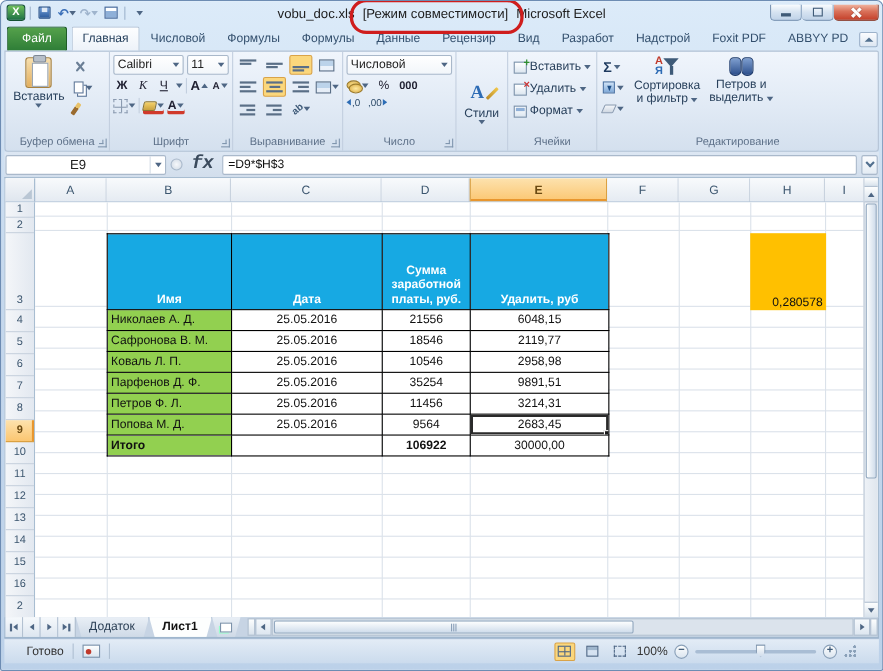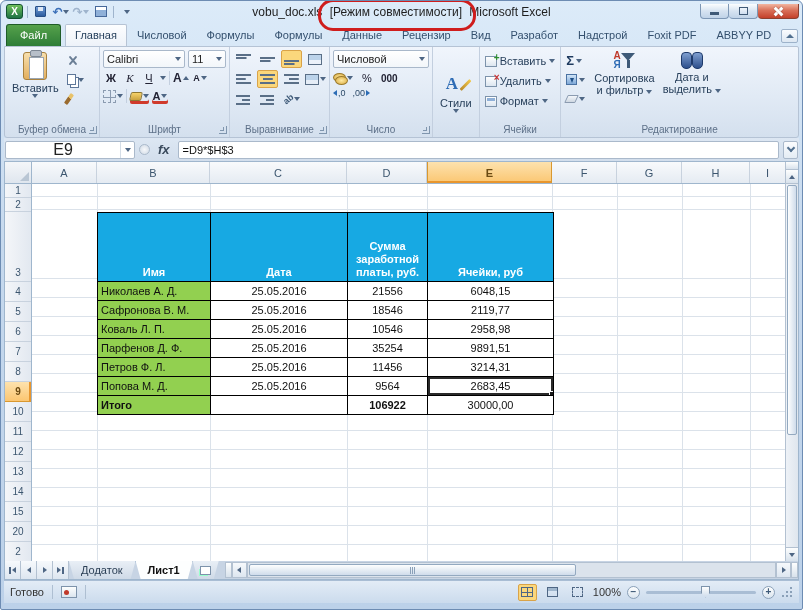--- a/index.html
+++ b/index.html
@@ -118,25 +118,25 @@
   .sort-ic .a{position:absolute;left:0;top:-1px;color:#c03a2b;font-weight:bold;font-size:10px}
   .sort-ic .ya{position:absolute;left:0;top:8px;color:#2e6cb5;font-weight:bold;font-size:10px}
   .sort-ic .fun{position:absolute;right:0;top:2px;width:0;height:0;border-left:7px solid transparent;border-right:7px solid transparent;border-top:8px solid #3e5a78}
   .sort-ic .stem{position:absolute;right:5px;top:9px;width:3px;height:8px;background:#3e5a78}
   .bino-ic{position:relative;width:24px;height:18px;margin-bottom:2px}
   .bino-ic::before,.bino-ic::after{content:"";position:absolute;top:1px;width:9px;height:15px;border-radius:4px 4px 5px 5px;
      background:linear-gradient(#7f9fd0,#2c4f8c);border:1px solid #1d3a6b}
   .bino-ic::before{left:1px}.bino-ic::after{right:1px}
   
   .fbar{height:23px;display:flex;align-items:center;gap:4px;padding:2px 1px;background:linear-gradient(#dde7f3,#d2deec)}
-  .namebox{width:130px;height:18px;background:#fff;border:1px solid #aab9cb;border-radius:2px;display:flex;align-items:center;font-size:16px;color:#222}
+  .namebox{width:146px;height:18px;background:#fff;border:1px solid #aab9cb;border-radius:2px;display:flex;align-items:center;font-size:12px;color:#222}
   .namebox .nbtext{flex:1;text-align:center}
   .namebox .nbdrop{width:14px;height:100%;display:flex;align-items:center;justify-content:center;border-left:1px solid #d4dde7}
   .fx-dot{width:11px;height:11px;border-radius:50%;background:radial-gradient(#f6f8fb,#cfd9e4);border:1px solid #aab9cb}
-  .fx{font-family:Liberation Sans, sans-serif;font-style:italic;font-weight:bold;font-size:13px;color:#3a4a5c;padding:0 4px}
+  .fx{font-family:Liberation Mono, monospace;font-style:italic;font-weight:bold;font-size:17px;color:#3a4a5c;padding:0 4px}
   .ffield{flex:1;height:18px;background:#fff;border:1px solid #aab9cb;border-radius:2px;font-size:11px;color:#111;display:flex;align-items:center;padding:0 4px}
   .fchev{width:15px;height:18px;border:1px solid #aab9cb;border-radius:2px;background:linear-gradient(#fbfcfe,#e4ecf4);display:flex;align-items:center;justify-content:center}
   .fchev .c{width:6px;height:6px;border-right:2px solid #52708f;border-bottom:2px solid #52708f;transform:rotate(45deg);margin-top:-3px}
   
   .gridwrap{position:relative;height:400px;background:#fff;border:1px solid #9fb6cd;border-bottom:none;overflow:hidden}
   .colheads{position:absolute;left:0;top:0;right:13px;height:22px;display:flex;border-bottom:1px solid #9fb6cd;background:linear-gradient(#f8fafc,#e5ebf2)}
   .corner{width:27px;height:100%;border-right:1px solid #9fb6cd;background:linear-gradient(#f4f6f9,#dfe6ee);position:relative}
   .corner::after{content:"";position:absolute;right:2px;bottom:2px;width:0;height:0;border-left:9px solid transparent;border-bottom:9px solid #b9c6d4}
   .ch{height:100%;border-right:1px solid #c8d2de;display:flex;align-items:center;justify-content:center;
       font-size:11px;color:#3c566f;background:linear-gradient(#f8fafc,#e5ebf2)}
@@ -185,21 +185,21 @@
   .stab.active{background:#fdfefe;font-weight:bold;color:#111}
   .instab{width:26px;display:flex;align-items:center;justify-content:center;background:linear-gradient(#e9eff6,#cfdae7);
      clip-path:polygon(0 0,100% 0,calc(100% - 5px) 100%,5px 100%)}
   .instab .pg{width:11px;height:9px;background:#fff;border:1px solid #7d93ab;box-shadow:-2px 2px 0 -1px #9fc;position:relative}
   .tsplit{width:7px;background:linear-gradient(#fdfefe,#d8e2ec);border:1px solid #b3c1d1;margin:1px 0 1px 6px}
   .hbtn{width:15px;display:flex;align-items:center;justify-content:center;background:linear-gradient(#f6f9fc,#dde6f0);border:1px solid #b3c1d1;margin:1px 0}
   .htrack{flex:1;margin:1px 0;background:#dbe3ec;border:1px solid #b3c1d1;position:relative}
   .hthumb{position:absolute;left:1px;top:1px;bottom:1px;width:62%;background:linear-gradient(#fdfefe,#cfdceb);border:1px solid #93a9c0;border-radius:2px;display:flex;align-items:center;justify-content:center;gap:1px}
   .grip-dot{width:1px;height:7px;background:#8aa0b8}
   
-  .statusbar{height:23px;display:flex;align-items:center;background:linear-gradient(#e3ecf6,#cbdbed);border-top:1px solid #a9bdd4;font-size:11px;color:#333;padding:0 6px;gap:8px}
+  .statusbar{height:23px;display:flex;align-items:center;background:linear-gradient(#e3ecf6,#cbdbed);border-top:1px solid #a9bdd4;font-size:11px;color:#333;padding:0 20px;gap:8px}
   .macro-ic{width:16px;height:12px;border:1px solid #7d93ab;background:linear-gradient(#fdfefe,#dbe5ef);position:relative}
   .macro-ic::after{content:"";position:absolute;left:2px;bottom:2px;width:5px;height:5px;border-radius:50%;background:#c0392b}
   .ssep{width:1px;height:14px;background:#aebfd2}
   .sright{margin-left:auto;display:flex;align-items:center;gap:6px}
   .viewbtn{width:19px;height:17px;display:flex;align-items:center;justify-content:center;border:1px solid transparent;border-radius:2px}
   .viewbtn.hl{background:#fbd77c;border-color:#d9a349}
   .vb-grid{width:12px;height:10px;border:1px solid #4e6684;background:
      linear-gradient(#4e6684,#4e6684),linear-gradient(#4e6684,#4e6684);background-repeat:no-repeat;background-size:100% 1px,1px 100%;background-position:0 4px,5px 0}
   .vb-page{width:11px;height:10px;border:1px solid #4e6684;background:linear-gradient(#9fb6cd,#9fb6cd) no-repeat;background-size:100% 3px}
   .vb-break{width:11px;height:10px;border:1px dashed #4e6684}
@@ -309,21 +309,21 @@
         </div>
       </div>
       <div class="rg-label">Буфер обмена</div>
       <span class="launcher"></span>
     </div>
 
     <div class="rgroup">
       <div class="rg-content">
         <div class="fgrid">
           <div class="frow">
-            <span class="combo" style="width:82px">
+            <span class="combo" style="width:64px">
                 <span>Calibri</span>
                 <span class="dar"></span>
               </span>
             <span class="combo" style="width:38px">
                 <span>11</span>
                 <span class="dar"></span>
               </span>
           </div>
           <div class="frow">
             <span class="fbtn fb-b">Ж</span>
@@ -500,21 +500,21 @@
             <span class="a">А</span>
             <span class="ya">Я</span>
             <span class="fun"></span>
               <span class="stem"></span>
           </span>
           <span>Сортировка</span>
           <span><span>и фильтр</span> <span class="dar"></span></span>
         </div>
         <div class="bigbtn2">
           <span class="bino-ic"></span>
-          <span>Дата и</span>
+          <span>Петров и</span>
           <span><span>выделить</span> <span class="dar"></span></span>
         </div>
       </div>
       <div class="rg-label">Редактирование</div>
     </div>
   </div>
 
   <div class="fbar">
     <span class="namebox">
       <span class="nbtext">E9</span>
@@ -553,21 +553,21 @@
       <span class="rh h20">6</span>
       <span class="rh h20">7</span>
       <span class="rh h20">8</span>
       <span class="rh h20 sel">9</span>
       <span class="rh h20">10</span>
       <span class="rh h20">11</span>
       <span class="rh h20">12</span>
       <span class="rh h20">13</span>
       <span class="rh h20">14</span>
       <span class="rh h20">15</span>
-      <span class="rh h20">20</span>
+      <span class="rh h20">16</span>
       <span class="rh h20">2</span>
     </div>
 
     <div class="cells">
       <div class="rowband h14"></div>
       <div class="rowband h14"></div>
       <div class="rowband" style="height:69px"></div>
       <div class="rowband" style="height:19px"></div>
       <div class="rowband" style="height:19px"></div>
       <div class="rowband" style="height:19px"></div>
@@ -588,21 +588,21 @@
             <col style="width:113px">
             <col style="width:137px">
             <col style="width:80px">
             <col style="width:126px">
           </colgroup>
         <tbody>
             <tr>
           <th>Имя</th>
           <th>Дата</th>
           <th>Сумма заработной платы, руб.</th>
-          <th>Ячейки, руб</th>
+          <th>Удалить, руб</th>
         </tr>
         <tr>
           <td class="name">Николаев А. Д.</td>
           <td>25.05.2016</td>
           <td>21556</td>
           <td>6048,15</td>
         </tr>
         <tr>
           <td class="name">Сафронова В. М.</td>
           <td>25.05.2016</td>
@@ -635,20 +635,21 @@
         </tr>
         <tr class="total">
           <td class="name">Итого</td>
           <td></td>
           <td class="bold">106922</td>
           <td>30000,00</td>
         </tr>
       </tbody>
         </table>
 
+      <div class="h3cell">0,280578</div>
     </div>
 
     <div class="vscroll">
       <span class="vsplit"></span>
       <span class="sbtn2">
           <span class="tri-n"></span>
         </span>
       <span class="vthumb"></span>
       <span class="vfill"></span>
       <span class="sbtn2 bottom">

